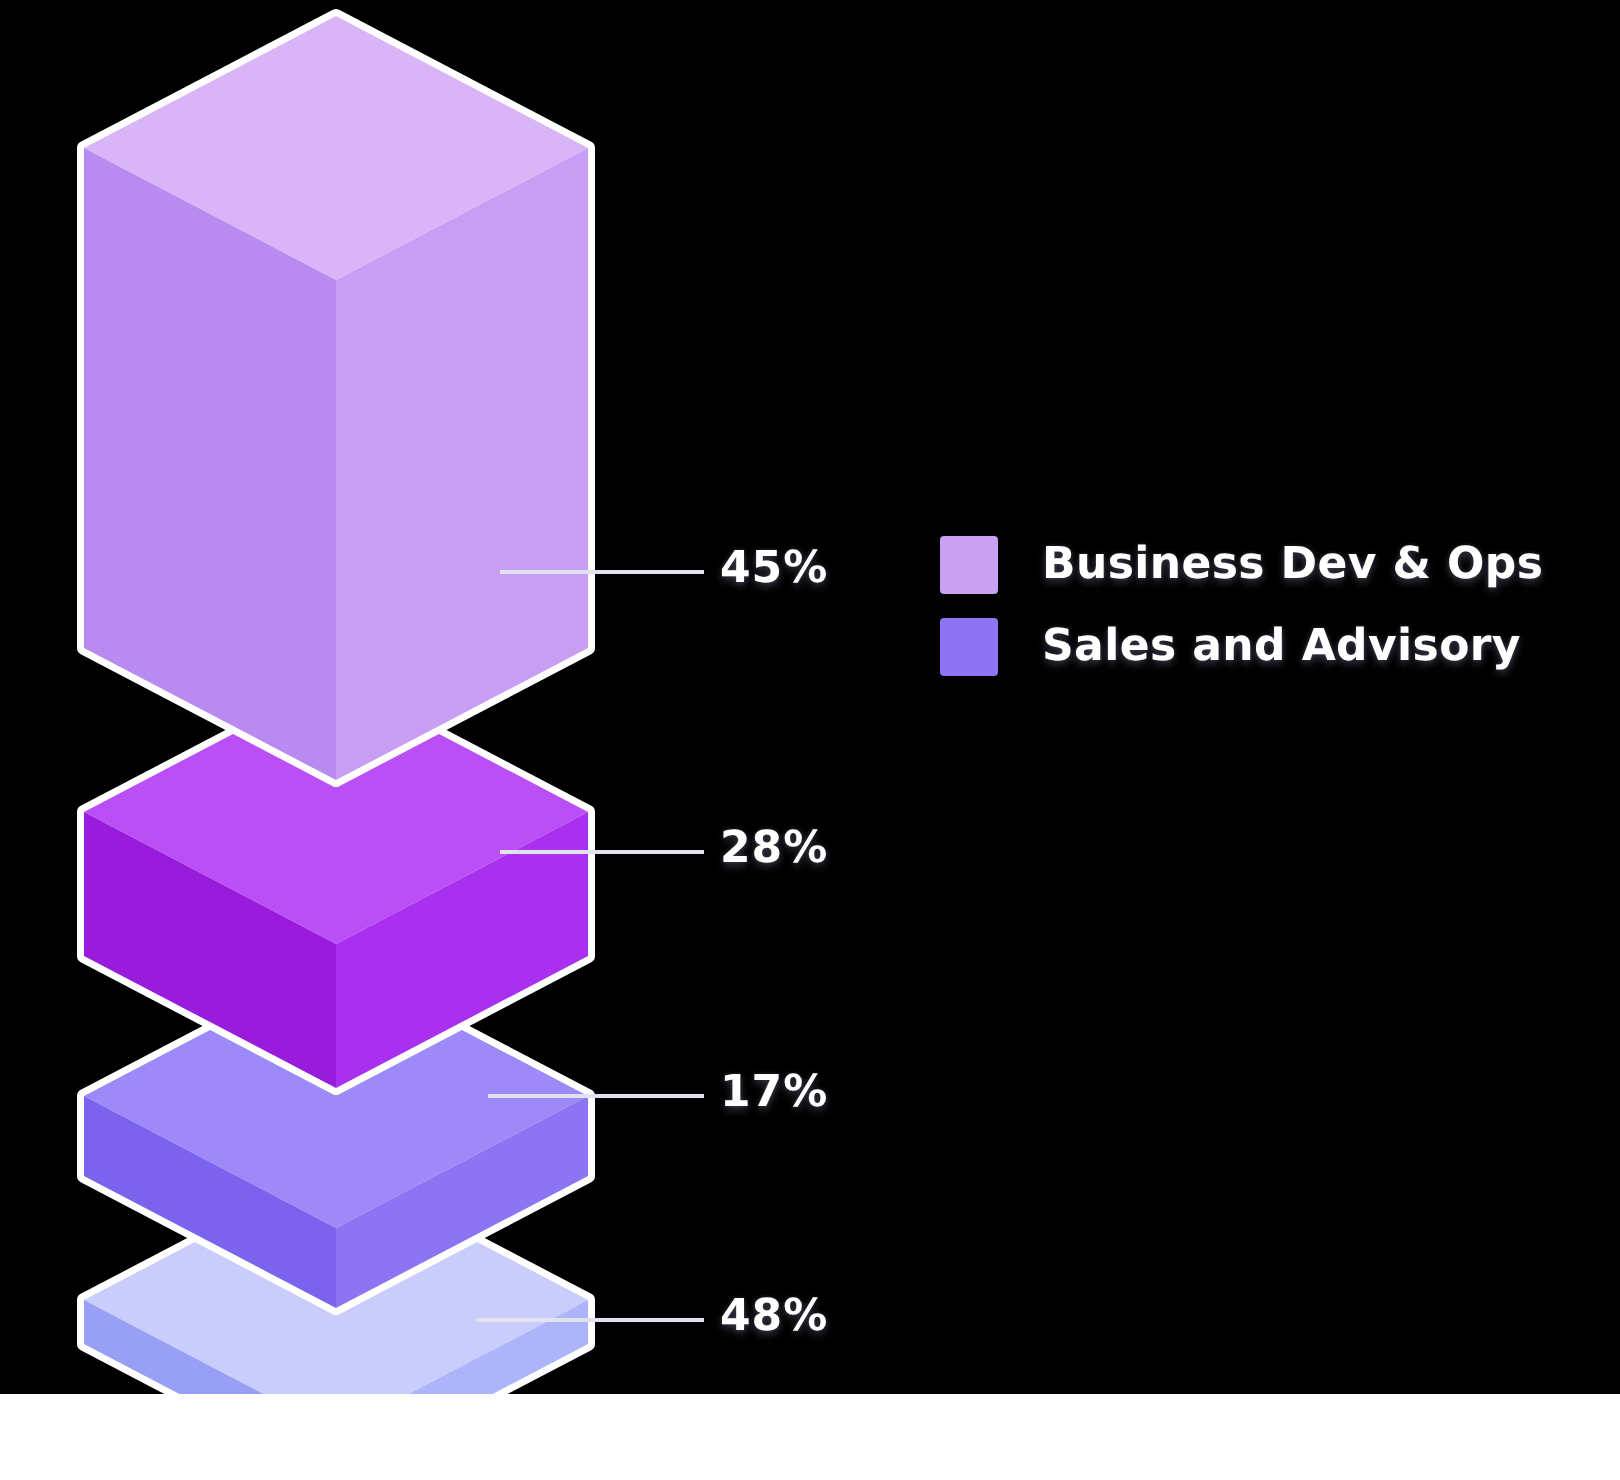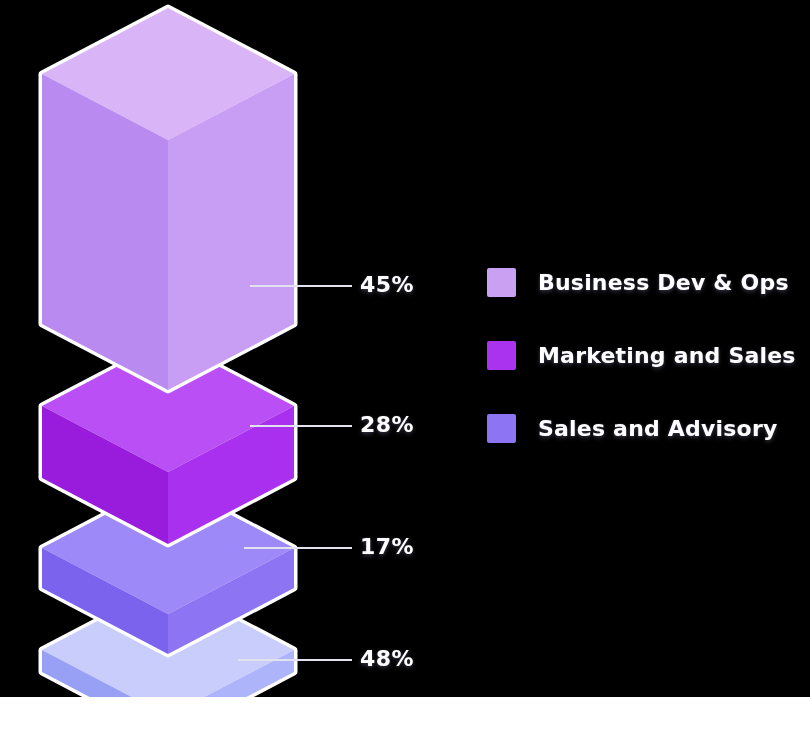--- a/index.html
+++ b/index.html
@@ -22,25 +22,25 @@
     position: absolute;
     color: #ffffff;
     font-size: 22px;
     font-weight: 700;
     letter-spacing: 0.5px;
     line-height: 26px;
     text-shadow: 0 2px 4px rgba(104,104,136,0.50), 0 0 2px rgba(104,104,136,0.35);
   }
   .legend {
     position: absolute;
-    left: 487px;
+    left: 470px;
     top: 268px;
     display: flex;
     flex-direction: column;
-    gap: 44px;
+    gap: 12px;
   }
   .legend-item { display: flex; align-items: center; gap: 22px; }
   .swatch {
     width: 29px; height: 29px;
     border-radius: 2px;
     flex: 0 0 auto;
   }
   .legend-label {
     color: #ffffff;
     font-size: 22px;
@@ -98,22 +98,18 @@
 
   <div class="callout-line" style="left:238px; top:659px; width:114px;"></div>
   <div class="pct-label" style="left:360px; top:646px;">48%</div>
 
   <div class="legend">
     <div class="legend-item">
       <span class="swatch" style="background: rgb(201, 160, 242);"></span>
       <span class="legend-label">Business Dev &amp; Ops</span>
     </div>
     <div class="legend-item">
-      <span class="swatch" style="background: rgb(169, 51, 239);"></span>
-      <span class="legend-label">Marketing and Sales</span>
-    </div>
-    <div class="legend-item">
       <span class="swatch" style="background: rgb(141, 116, 243);"></span>
       <span class="legend-label">Sales and Advisory</span>
     </div>
   </div>
 
 </div>
 
 </body></html>

